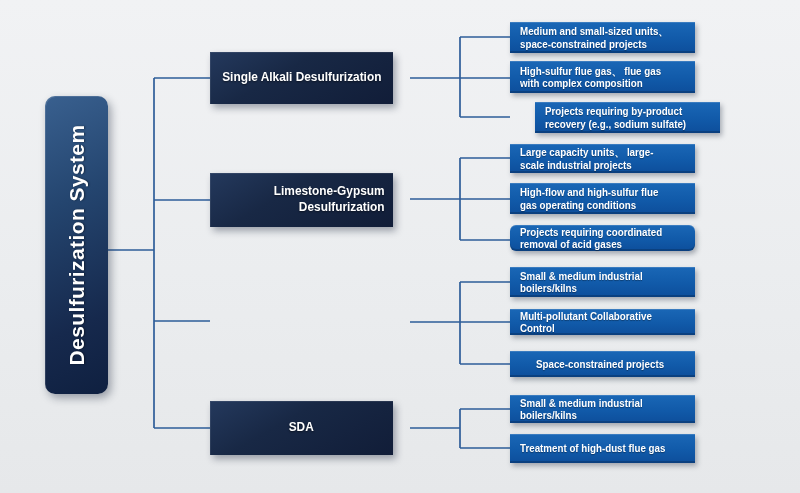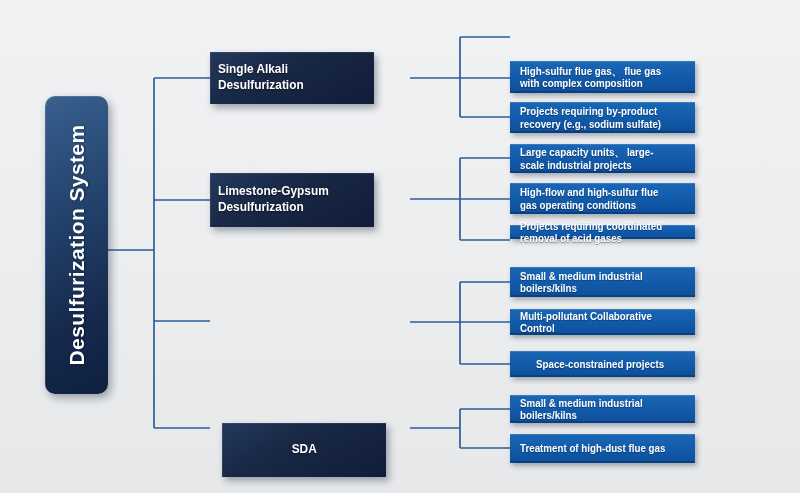--- a/index.html
+++ b/index.html
@@ -29,24 +29,24 @@
     background:linear-gradient(155deg,#39608f 0%,#24456f 35%,#16294d 75%,#0f2040 100%);
     box-shadow:3px 4px 8px rgba(30,40,60,.4), inset 1px 1px 0 rgba(255,255,255,.12);
   }
   .root-label{
     transform:rotate(-90deg);
     white-space:nowrap;
     font-size:21px;font-weight:bold;letter-spacing:.4px;
     text-shadow:0 1px 2px rgba(0,0,0,.45);
   }
   .branch-box{
-    left:210px;width:164px;
+    left:210px;width:183px;
     background:linear-gradient(150deg,#24395d 0%,#182845 40%,#111d38 100%);
     box-shadow:3px 4px 7px rgba(30,40,60,.38), inset 1px 1px 0 rgba(255,255,255,.08);
-    text-align:left;
+    text-align:right;
     padding:0 4px;
   }
   .branch-label{
     font-size:12.5px;font-weight:bold;line-height:1.25;
     transform:scaleX(.95);
     text-shadow:0 1px 2px rgba(0,0,0,.5);
   }
   .leaf-box{
     left:510px;width:185px;
     background:linear-gradient(180deg,#1a67b6 0%,#115aa9 55%,#0d4e9b 100%);
@@ -85,38 +85,41 @@
   <div class="box root-box">
     <span class="root-label">Desulfurization System</span>
   </div>
 
   <div class="box branch-box" style="top:52px;height:52px;">
     <span class="branch-label">Single Alkali Desulfurization</span>
   </div>
   <div class="box branch-box" style="top:173px;height:54px;">
     <span class="branch-label">Limestone-Gypsum Desulfurization</span>
   </div>
-  <div class="box branch-box" style="top:423px;height:54px;margin-left:12px;">
+  <div class="box branch-box" style="top:401px;height:54px;">
     <span class="branch-label">SDA</span>
   </div>
 
+  <div class="box leaf-box" style="top:22px;height:31px;">
+    <span class="leaf-label">Medium and small-sized units、space-constrained projects</span>
+  </div>
   <div class="box leaf-box" style="top:61px;height:32px;">
     <span class="leaf-label">High-sulfur flue gas、 flue gas with complex composition</span>
   </div>
-  <div class="box leaf-box" style="top:102px;height:31px;">
+  <div class="box leaf-box" style="top:102px;height:31px;margin-left:25px;">
     <span class="leaf-label">Projects requiring by-product recovery (e.g., sodium sulfate)</span>
   </div>
 
   <div class="box leaf-box" style="top:183px;height:31px;">
     <span class="leaf-label">High-flow and high-sulfur flue gas operating conditions</span>
   </div>
   <div class="box leaf-box" style="top:144px;height:29px;">
     <span class="leaf-label">Large capacity units、 large-scale industrial projects</span>
   </div>
-  <div class="box leaf-box" style="top:225px;height:14px;">
+  <div class="box leaf-box" style="top:225px;height:26px;border-radius:6px;">
     <span class="leaf-label">Projects requiring coordinated removal of acid gases</span>
   </div>
 
   <div class="box leaf-box" style="top:267px;height:30px;">
     <span class="leaf-label">Small &amp; medium industrial boilers/kilns</span>
   </div>
   <div class="box leaf-box" style="top:309px;height:26px;justify-content:center;">
     <span class="leaf-label">Multi-pollutant Collaborative Control</span>
   </div>
   <div class="box leaf-box" style="top:351px;height:26px;justify-content:center;">

